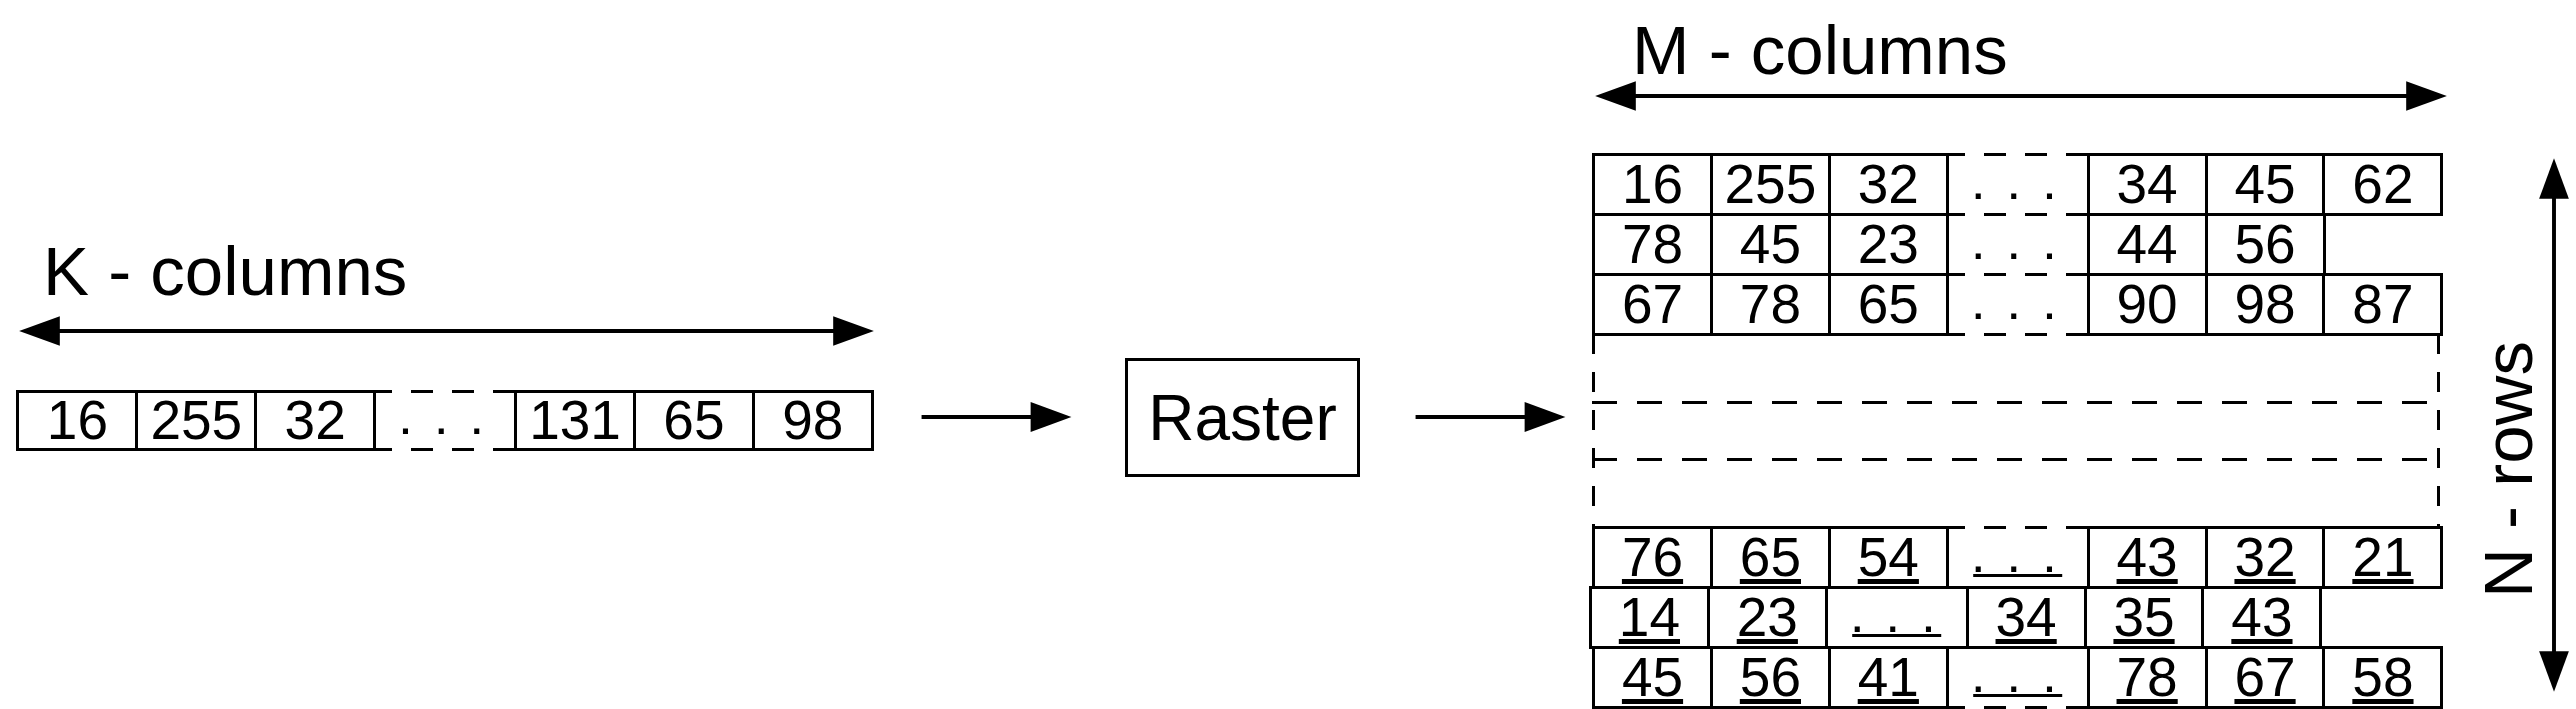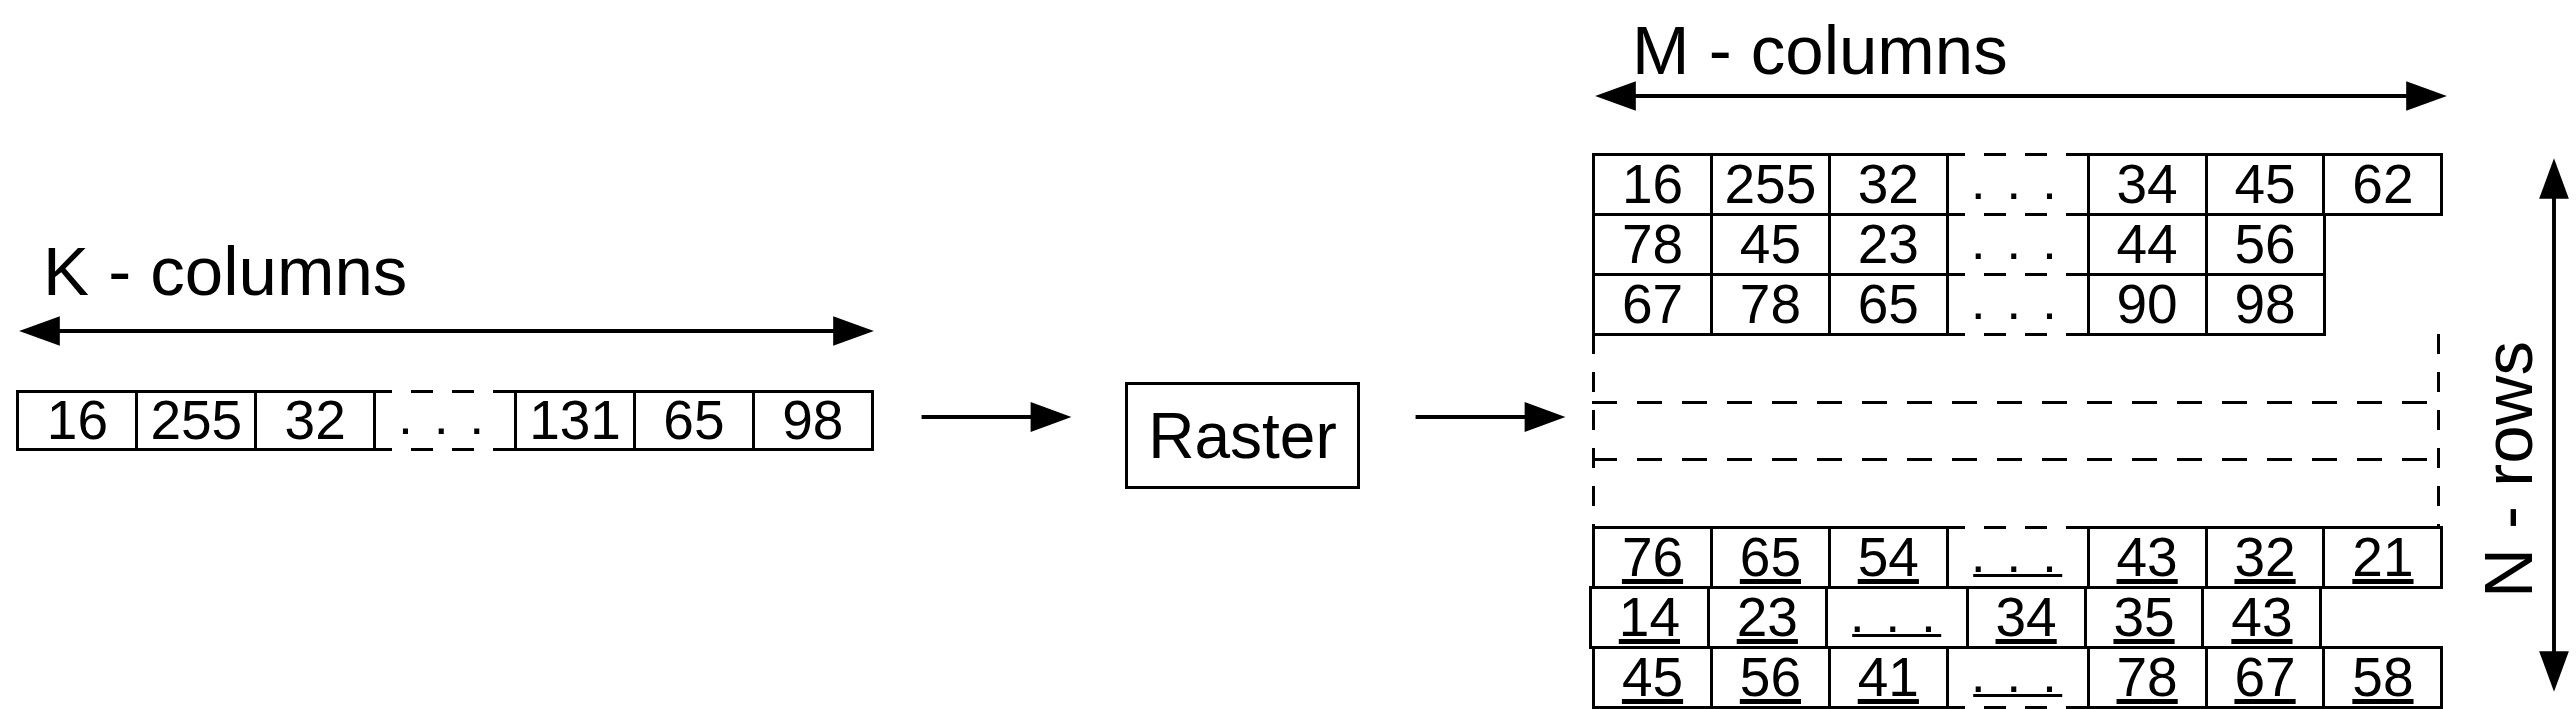--- a/index.html
+++ b/index.html
@@ -25,22 +25,22 @@
     content: ""; position: absolute; left: -3.1px; right: -3.1px; height: 3.1px;
     background: repeating-linear-gradient(90deg, #000 0 22px, transparent 22px 41px);
   }
   .sdash::before { top: 0; }
   .sdash::after  { bottom: 0; }
 
   .dots { font-size: 36px; font-weight: bold; letter-spacing: 7.8px; line-height: 1; white-space: nowrap; }
 
   
   #raster-box {
-    position: absolute; left: 1125px; top: 358px; width: 235px; height: 107px;
-    border: 3.9px solid #000; display: flex; align-items: center; justify-content: center; margin-top: 24px;
+    position: absolute; left: 1125px; top: 358px; width: 235px; height: 119px;
+    border: 3.9px solid #000; display: flex; align-items: center; justify-content: center;
   }
   #raster-box .txt { font-size: 64px; line-height: 1; }
 
   
   .mblock { position: absolute; left: 1592px; }
   .mrow { display: flex; }
   .mrow + .mrow { margin-top: -3.1px; }
   .mcell {
     width: 121px; height: 63px; border: 3.1px solid #000; margin-left: -3.1px;
     display: flex; align-items: center; justify-content: center;
@@ -154,20 +154,21 @@
     </div>
     <div class="mrow">
       <div class="mcell first">67</div>
       <div class="mcell">78</div>
       <div class="mcell">65</div>
       <div class="mdash">
           <span class="dots">. . .</span>
         </div>
       <div class="mcell">90</div>
       <div class="mcell">98</div>
+      <div class="mcell">87</div>
     </div>
   </div>
 
   <div id="matrix-gap">
     <div class="gap-line l1"></div>
     <div class="gap-line l2"></div>
   </div>
 
   <div class="mblock" style="top:526px;text-decoration:underline;">
     <div class="mrow">

